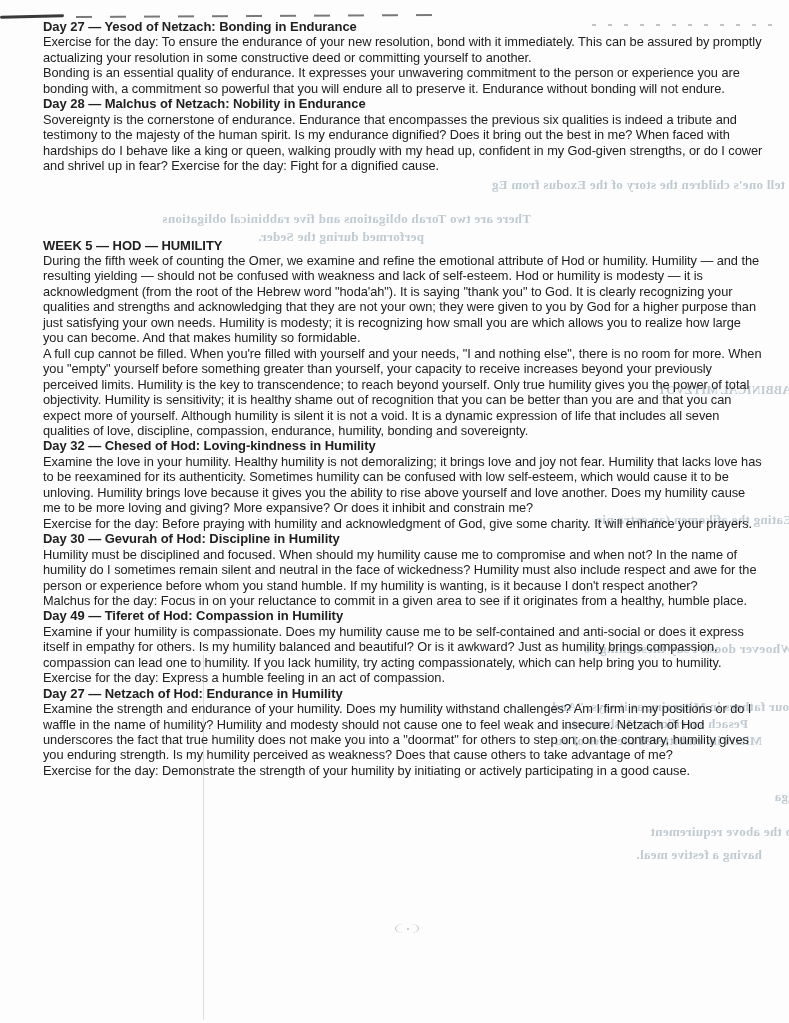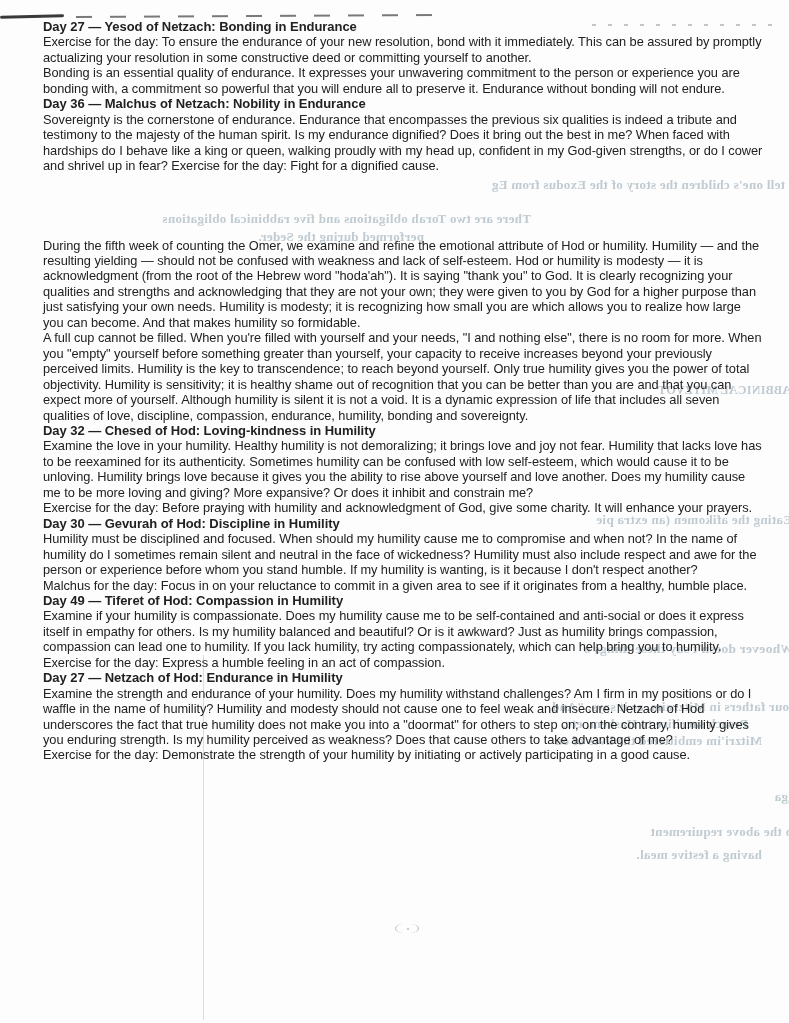--- a/index.html
+++ b/index.html
@@ -76,23 +76,24 @@
       <div class="bleed" style="left: 762px; top: 733px; font-size: 13px; font-weight: 700; color: rgb(185, 197, 205);">Mitzri'im embittered the lives of ou</div>
       <div class="bleed" style="left: 812px; top: 789px; font-size: 13px; font-weight: 700; color: rgb(185, 197, 205);">Hagga</div>
       <div class="bleed" style="left: 800px; top: 824px; font-size: 13px; font-weight: 700; color: rgb(185, 197, 205);">To the above requirement</div>
       <div class="bleed" style="left: 762px; top: 847px; font-size: 13px; font-weight: 700; color: rgb(185, 197, 205);">having a festive meal.</div>
     </div>
 
   <div class="doc-body">
       <div class="sec heading">Day 27 — Yesod of Netzach: Bonding in Endurance</div>
       <div class="sec para">Exercise for the day: To ensure the endurance of your new resolution, bond with it immediately. This can be assured by promptly actualizing your resolution in some constructive deed or committing yourself to another.</div>
       <div class="sec para">Bonding is an essential quality of endurance. It expresses your unwavering commitment to the person or experience you are bonding with, a commitment so powerful that you will endure all to preserve it. Endurance without bonding will not endure.</div>
-      <div class="sec heading">Day 36 — Malchus of Netzach: Nobility in Endurance</div>
+      <div class="sec heading">Day 28 — Malchus of Netzach: Nobility in Endurance</div>
       <div class="sec para">Sovereignty is the cornerstone of endurance. Endurance that encompasses the previous six qualities is indeed a tribute and testimony to the majesty of the human spirit. Is my endurance dignified? Does it bring out the best in me? When faced with hardships do I behave like a king or queen, walking proudly with my head up, confident in my God-given strengths, or do I cower and shrivel up in fear? Exercise for the day: Fight for a dignified cause.</div>
       <div class="sec spacer" style="height: 64px;"></div>
+      <div class="sec heading">WEEK 5 — HOD — HUMILITY</div>
       <div class="sec para">During the fifth week of counting the Omer, we examine and refine the emotional attribute of Hod or humility. Humility — and the resulting yielding — should not be confused with weakness and lack of self-esteem. Hod or humility is modesty — it is acknowledgment (from the root of the Hebrew word "hoda'ah"). It is saying "thank you" to God. It is clearly recognizing your qualities and strengths and acknowledging that they are not your own; they were given to you by God for a higher purpose than just satisfying your own needs. Humility is modesty; it is recognizing how small you are which allows you to realize how large you can become. And that makes humility so formidable.</div>
       <div class="sec para">A full cup cannot be filled. When you're filled with yourself and your needs, "I and nothing else", there is no room for more. When you "empty" yourself before something greater than yourself, your capacity to receive increases beyond your previously perceived limits. Humility is the key to transcendence; to reach beyond yourself. Only true humility gives you the power of total objectivity. Humility is sensitivity; it is healthy shame out of recognition that you can be better than you are and that you can expect more of yourself. Although humility is silent it is not a void. It is a dynamic expression of life that includes all seven qualities of love, discipline, compassion, endurance, humility, bonding and sovereignty.</div>
       <div class="sec heading">Day 32 — Chesed of Hod: Loving-kindness in Humility</div>
       <div class="sec para">Examine the love in your humility. Healthy humility is not demoralizing; it brings love and joy not fear. Humility that lacks love has to be reexamined for its authenticity. Sometimes humility can be confused with low self-esteem, which would cause it to be unloving. Humility brings love because it gives you the ability to rise above yourself and love another. Does my humility cause me to be more loving and giving? More expansive? Or does it inhibit and constrain me?</div>
       <div class="sec para">Exercise for the day: Before praying with humility and acknowledgment of God, give some charity. It will enhance your prayers.</div>
       <div class="sec heading">Day 30 — Gevurah of Hod: Discipline in Humility</div>
       <div class="sec para">Humility must be disciplined and focused. When should my humility cause me to compromise and when not? In the name of humility do I sometimes remain silent and neutral in the face of wickedness? Humility must also include respect and awe for the person or experience before whom you stand humble. If my humility is wanting, is it because I don't respect another?</div>
       <div class="sec para">Malchus for the day: Focus in on your reluctance to commit in a given area to see if it originates from a healthy, humble place.</div>
       <div class="sec heading">Day 49 — Tiferet of Hod: Compassion in Humility</div>
       <div class="sec para">Examine if your humility is compassionate. Does my humility cause me to be self-contained and anti-social or does it express itself in empathy for others. Is my humility balanced and beautiful? Or is it awkward? Just as humility brings compassion, compassion can lead one to humility. If you lack humility, try acting compassionately, which can help bring you to humility.</div>

